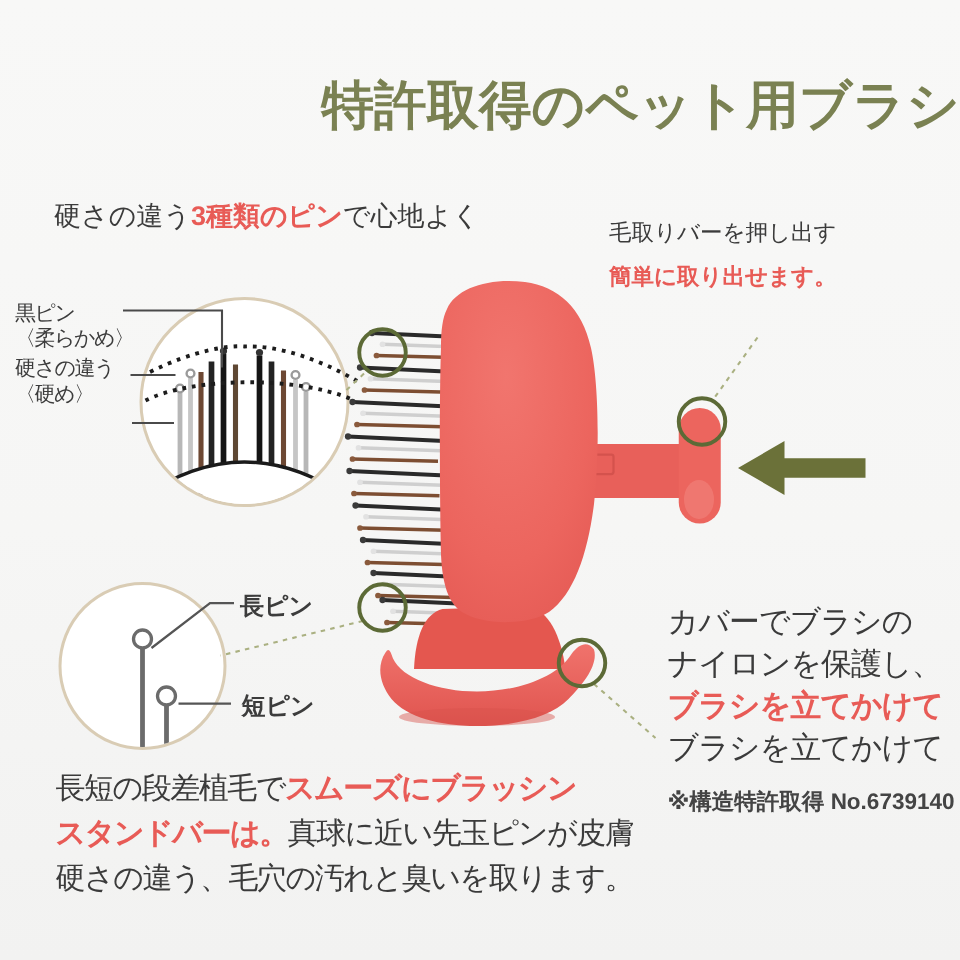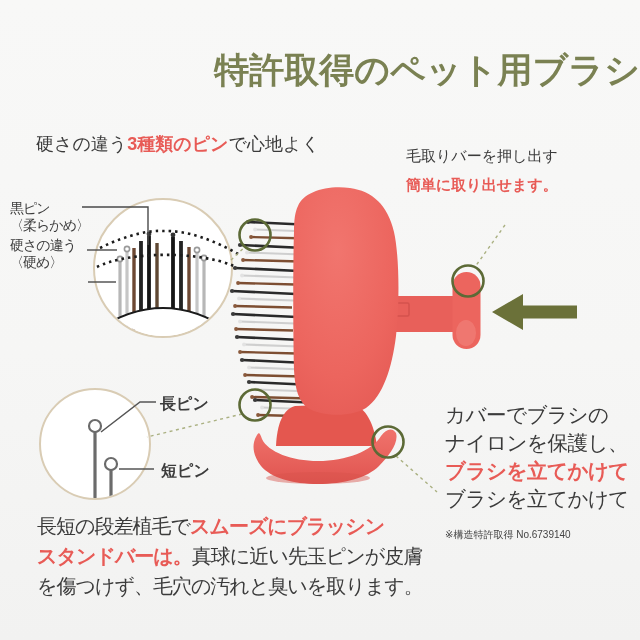--- a/index.html
+++ b/index.html
@@ -16,21 +16,21 @@
   .red{color:#e85b56;font-weight:700;}
   #page-title{
     left:0;right:0;top:47px;text-align:right;
     font-family:"Liberation Serif","DejaVu Serif",serif;
     font-weight:600;font-size:35px;letter-spacing:0px;color:#7a8152;
   }
   #intro-text{left:36px;top:129px;font-size:18px;line-height:31px;letter-spacing:0px;}
   #hairbar-text{left:406px;top:130px;font-size:15px;line-height:28.5px;margin-top:12px;}
   #length-text{left:37px;top:511px;font-size:20px;line-height:30px;letter-spacing:-1px;}
   #cover-text{left:445px;top:401px;font-size:20.5px;line-height:28px;letter-spacing:-0.5px;}
-  #patent-note{margin-top:8px;font-size:10px;font-weight:400;color:#444;letter-spacing:0;}
+  #patent-note{margin-top:8px;font-size:15px;font-weight:700;color:#444;letter-spacing:0;}
   .pinlabel{position:absolute;z-index:2;left:10px;width:94px;
     font-size:14px;line-height:16.5px;font-weight:500;letter-spacing:-1px;color:#3c3c3c;}
   .lenlabel{position:absolute;z-index:2;font-size:16px;font-weight:700;color:#3c3c3c;letter-spacing:0;}
 </style>
 </head>
 <body>
 
 <div id="stage">
 
   <svg id="art" width="640" height="640" viewBox="0 0 640 640">
@@ -172,21 +172,21 @@
     <div class="line">硬さの違う</div>
     <div class="line">〈硬め〉</div>
   </div>
 
   <div class="lenlabel" style="left:160px;top:394px;">長ピン</div>
   <div class="lenlabel" style="left:161px;top:461px;">短ピン</div>
 
   <div class="txt" id="length-text">
     <div class="line"><span>長短の段差植毛で</span><span class="red">スムーズにブラッシン</span></div>
     <div class="line"><span class="red">スタンドバーは。</span><span>真球に近い先玉ピンが皮膚</span></div>
-    <div class="line"><span>を傷つけず、毛穴の汚れと臭いを取ります。</span></div>
+    <div class="line"><span>硬さの違う、毛穴の汚れと臭いを取ります。</span></div>
   </div>
 
   <div class="txt" id="cover-text">
     <div class="line"><span>カバーでブラシの</span></div>
     <div class="line"><span>ナイロンを保護し、</span></div>
     <div class="line"><span class="red">ブラシを立てかけて</span></div>
     <div class="line"><span>ブラシを立てかけて</span></div>
     <div class="line" id="patent-note">※構造特許取得 No.6739140</div>
   </div>
 

